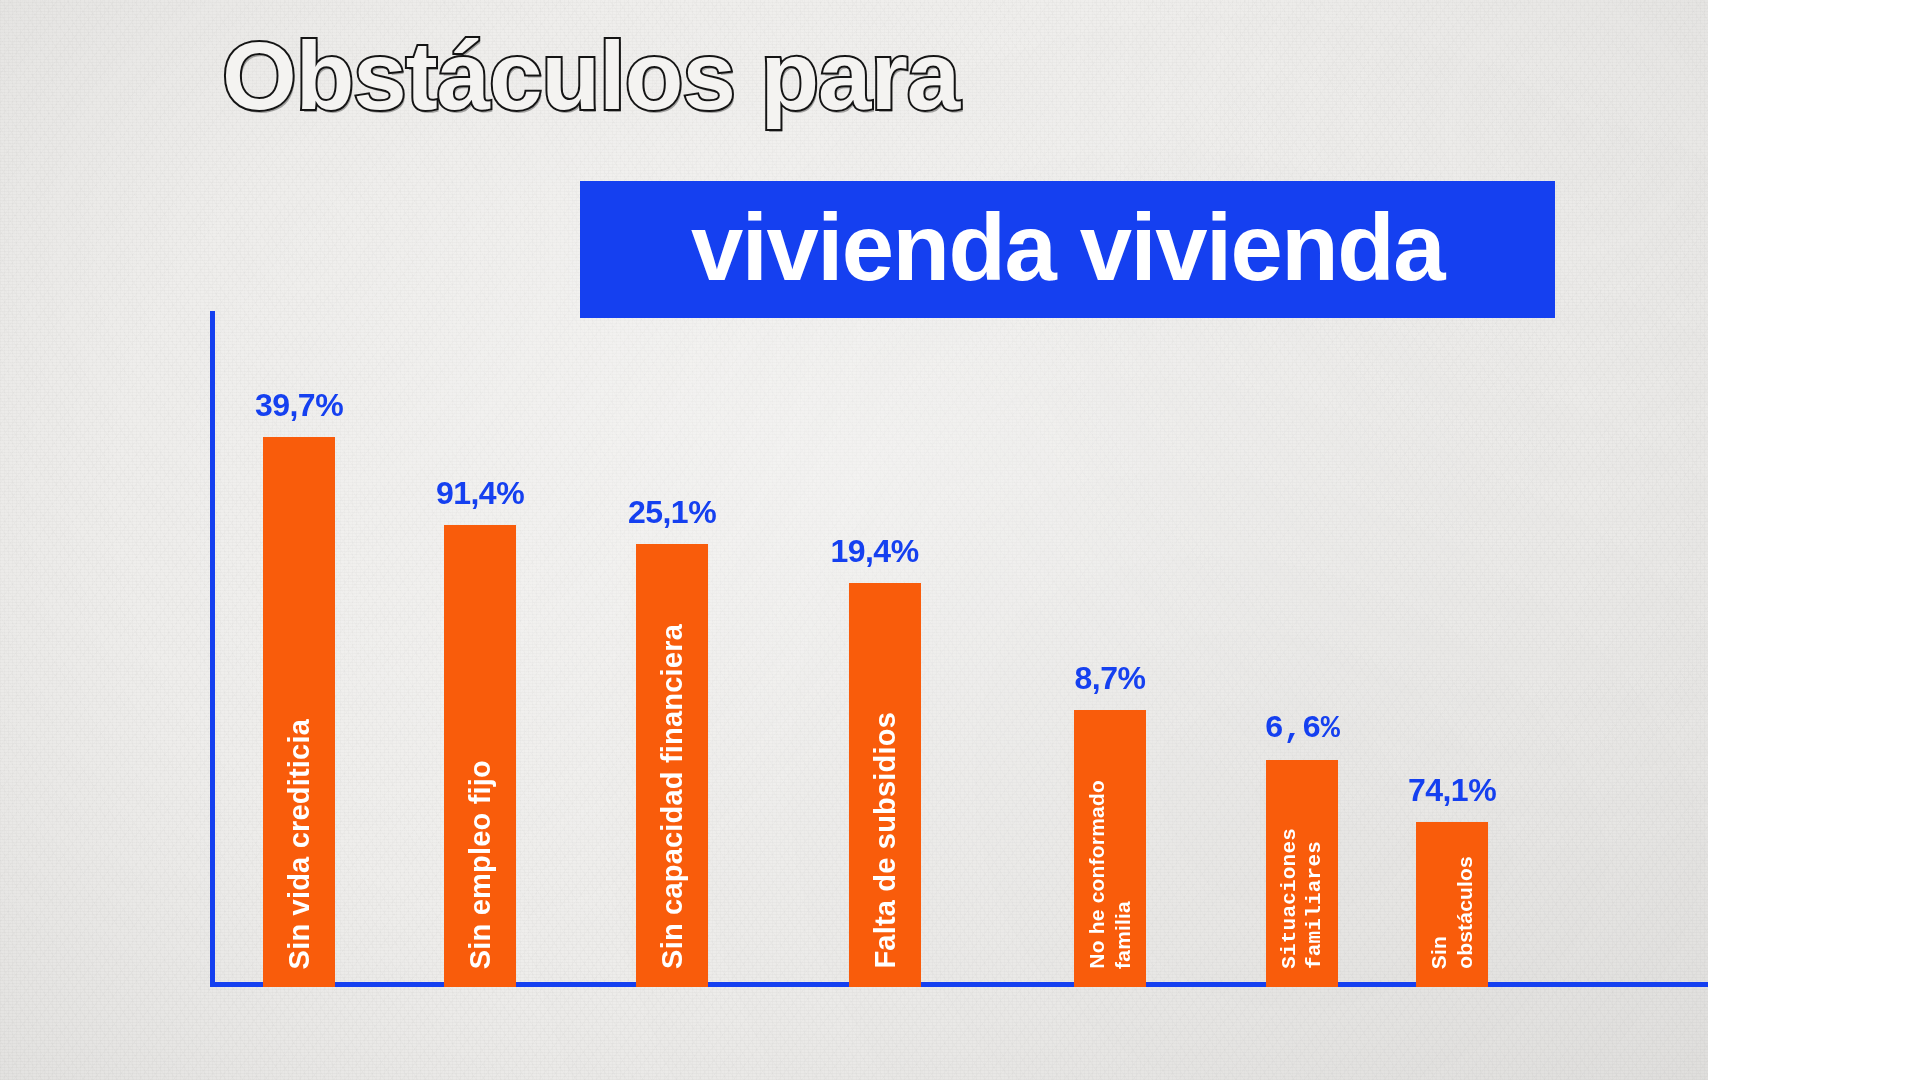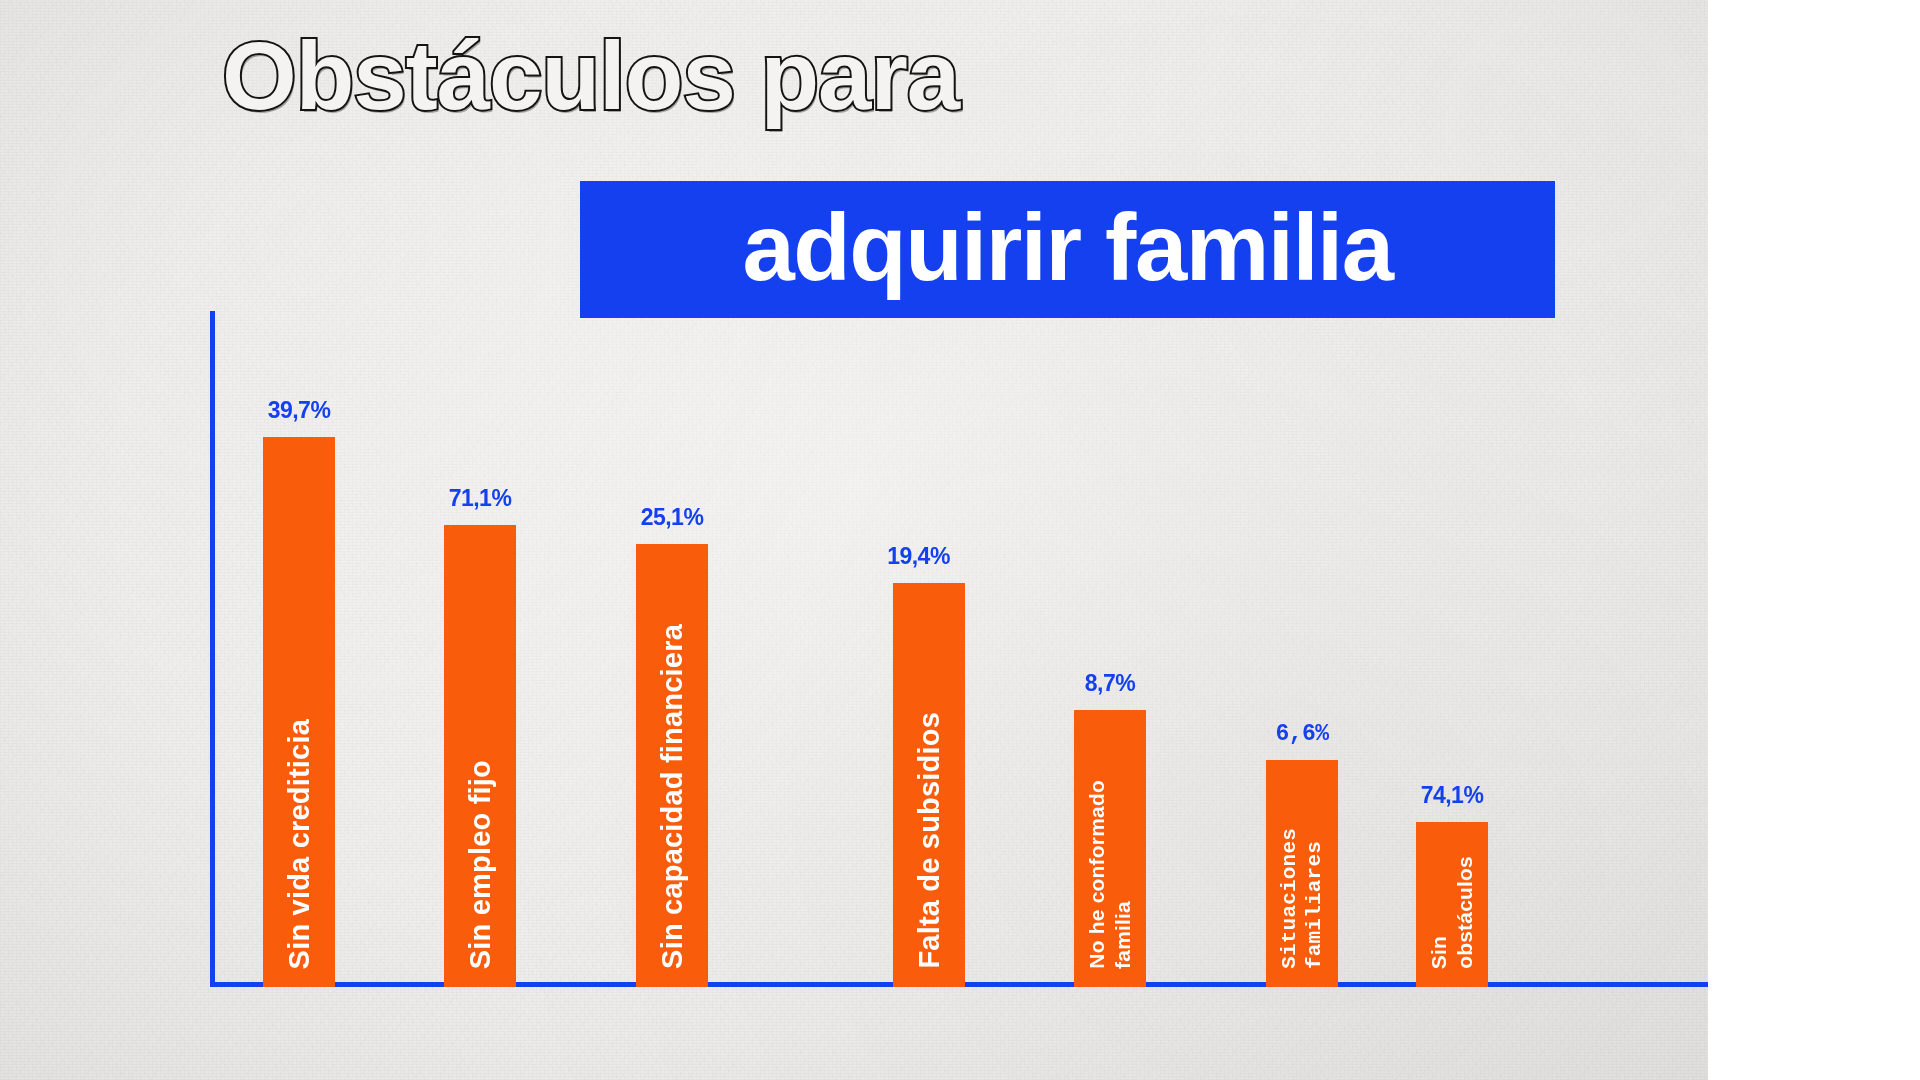--- a/index.html
+++ b/index.html
@@ -137,21 +137,21 @@
     justify-content: center;
     overflow: hidden;
   }
 
   .bar-value {
     position: absolute;
     bottom: 100%;
     left: 50%;
     transform: translateX(-50%);
     margin-bottom: 13px;
-    font-size: 23px;
+    font-size: 32px;
     font-weight: 700;
     color: #1540f0;
     white-space: nowrap;
     letter-spacing: -0.5px;
   }
 
   .bar-label-wrap {
     position: absolute;
     bottom: 18px;
     left: 0;
@@ -179,53 +179,53 @@
 <body>
 
 <div id="poster">
 
   <div id="paper-texture"></div>
   <div id="paper-vignette"></div>
 
   <div id="headline-block">
     <div id="title-outline">Obstáculos para</div>
     <div id="title-banner">
-      <span id="title-banner-text">adquirir familia</span>
+      <span id="title-banner-text">vivienda vivienda</span>
     </div>
   </div>
 
   <div id="chart">
     <div id="y-axis-line"></div>
     <div id="x-axis-line"></div>
     <div id="plot-area">
         <div class="bar-group" style="left: 263px;">
           <div class="bar-value">39,7%</div>
           <div class="bar" style="height: 550px; width: 72px; background: rgb(249, 92, 11);">
             <div class="bar-label-wrap">
               <span class="bar-label-line size-lg">Sin vida crediticia</span>
             </div>
           </div>
         </div>
         <div class="bar-group" style="left: 444px;">
-          <div class="bar-value">71,1%</div>
+          <div class="bar-value">91,4%</div>
           <div class="bar" style="height: 462px; width: 72px; background: rgb(249, 92, 11);">
             <div class="bar-label-wrap">
               <span class="bar-label-line size-lg">Sin empleo fijo</span>
             </div>
           </div>
         </div>
         <div class="bar-group" style="left: 636px; margin-top: 24px;">
           <div class="bar-value">25,1%</div>
           <div class="bar" style="height: 443px; width: 72px; background: rgb(249, 92, 11);">
             <div class="bar-label-wrap">
               <span class="bar-label-line size-lg">Sin capacidad financiera</span>
             </div>
           </div>
         </div>
-        <div class="bar-group" style="left: 872px; padding-left: 21px;">
+        <div class="bar-group" style="left: 828px; padding-left: 21px;">
           <div class="bar-value">19,4%</div>
           <div class="bar" style="height: 404px; width: 72px; background: rgb(249, 92, 11);">
             <div class="bar-label-wrap">
               <span class="bar-label-line size-lg">Falta de subsidios</span>
             </div>
           </div>
         </div>
         <div class="bar-group" style="left: 1074px;">
           <div class="bar-value">8,7%</div>
           <div class="bar" style="height: 277px; width: 72px; background: rgb(249, 92, 11);">

